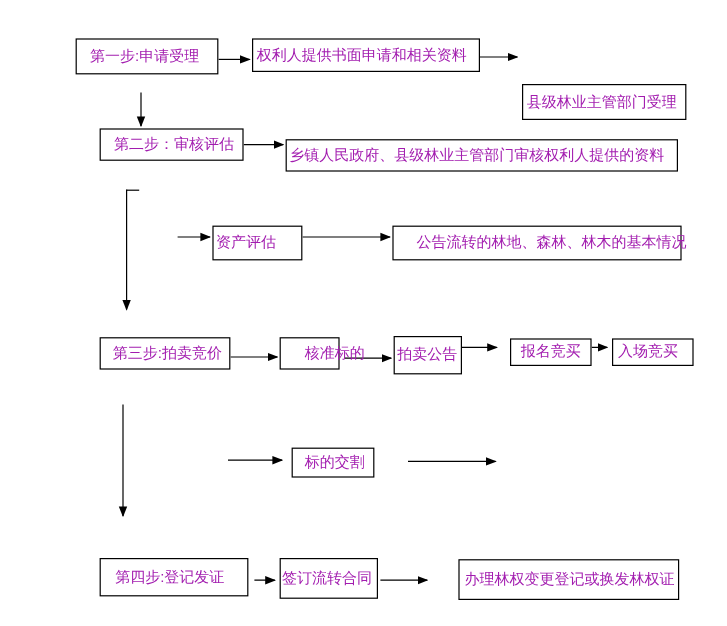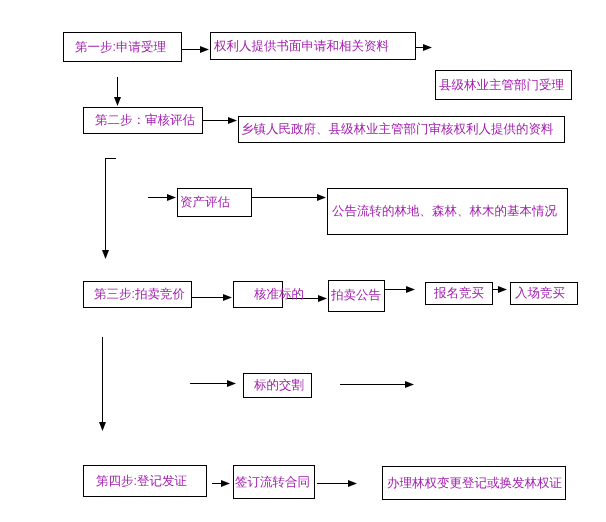--- a/index.html
+++ b/index.html
@@ -18,26 +18,26 @@
     background:#ffffff;
     color:#a21caf;
     font-size:12.5px;
     line-height:1;
     display:flex;
     align-items:center;
     white-space:nowrap;
   }
   
   #n-step1         { left:63px;  top:32px;  width:119px; height:30px; padding-left:11px; }
-  #n-step1-apply   { left:210px; top:32px;  width:206px; height:28px; padding-left:3px;  }
+  #n-step1-apply   { left:210px; top:32px;  width:190px; height:28px; padding-left:3px;  }
   #n-step1-accept  { left:435px; top:32px;  width:137px; height:30px; padding-left:3px;margin-top:38px;  }
   #n-step2         { left:83px;  top:107px; width:120px; height:27px; padding-left:11px; }
   #n-step2-review  { left:238px; top:116px; width:327px; height:27px; padding-left:2px;  }
   #n-asset         { left:177px; top:188px; width:75px;  height:29px; padding-left:2px;  }
-  #n-announce      { left:327px; top:188px; width:241px; height:47px; padding-left:4px;  }
+  #n-announce      { left:327px; top:188px; width:241px; height:29px; padding-left:19px;  }
   #n-step3         { left:83px;  top:281px; width:109px; height:27px; padding-left:10px; }
   #n-approve       { left:233px; top:281px; width:50px;  height:27px; padding-left:20px;  }
   #n-notice        { left:328px; top:280px; width:57px;  height:32px; padding-left:2px;font-family:Liberation Mono, monospace;  }
   #n-register      { left:425px; top:282px; width:68px;  height:23px; justify-content:center; }
   #n-enter         { left:510px; top:282px; width:68px;  height:23px; padding-left:4px;  }
   #n-delivery      { left:243px; top:373px; width:69px;  height:25px; padding-left:10px; }
   #n-step4         { left:83px;  top:465px; width:124px; height:32px; padding-left:12px; }
   #n-sign          { left:233px; top:465px; width:82px;  height:34px; padding-left:1px;  }
   #n-change        { left:382px; top:466px; width:184px; height:34px; padding-left:4px;  }
 </style>

